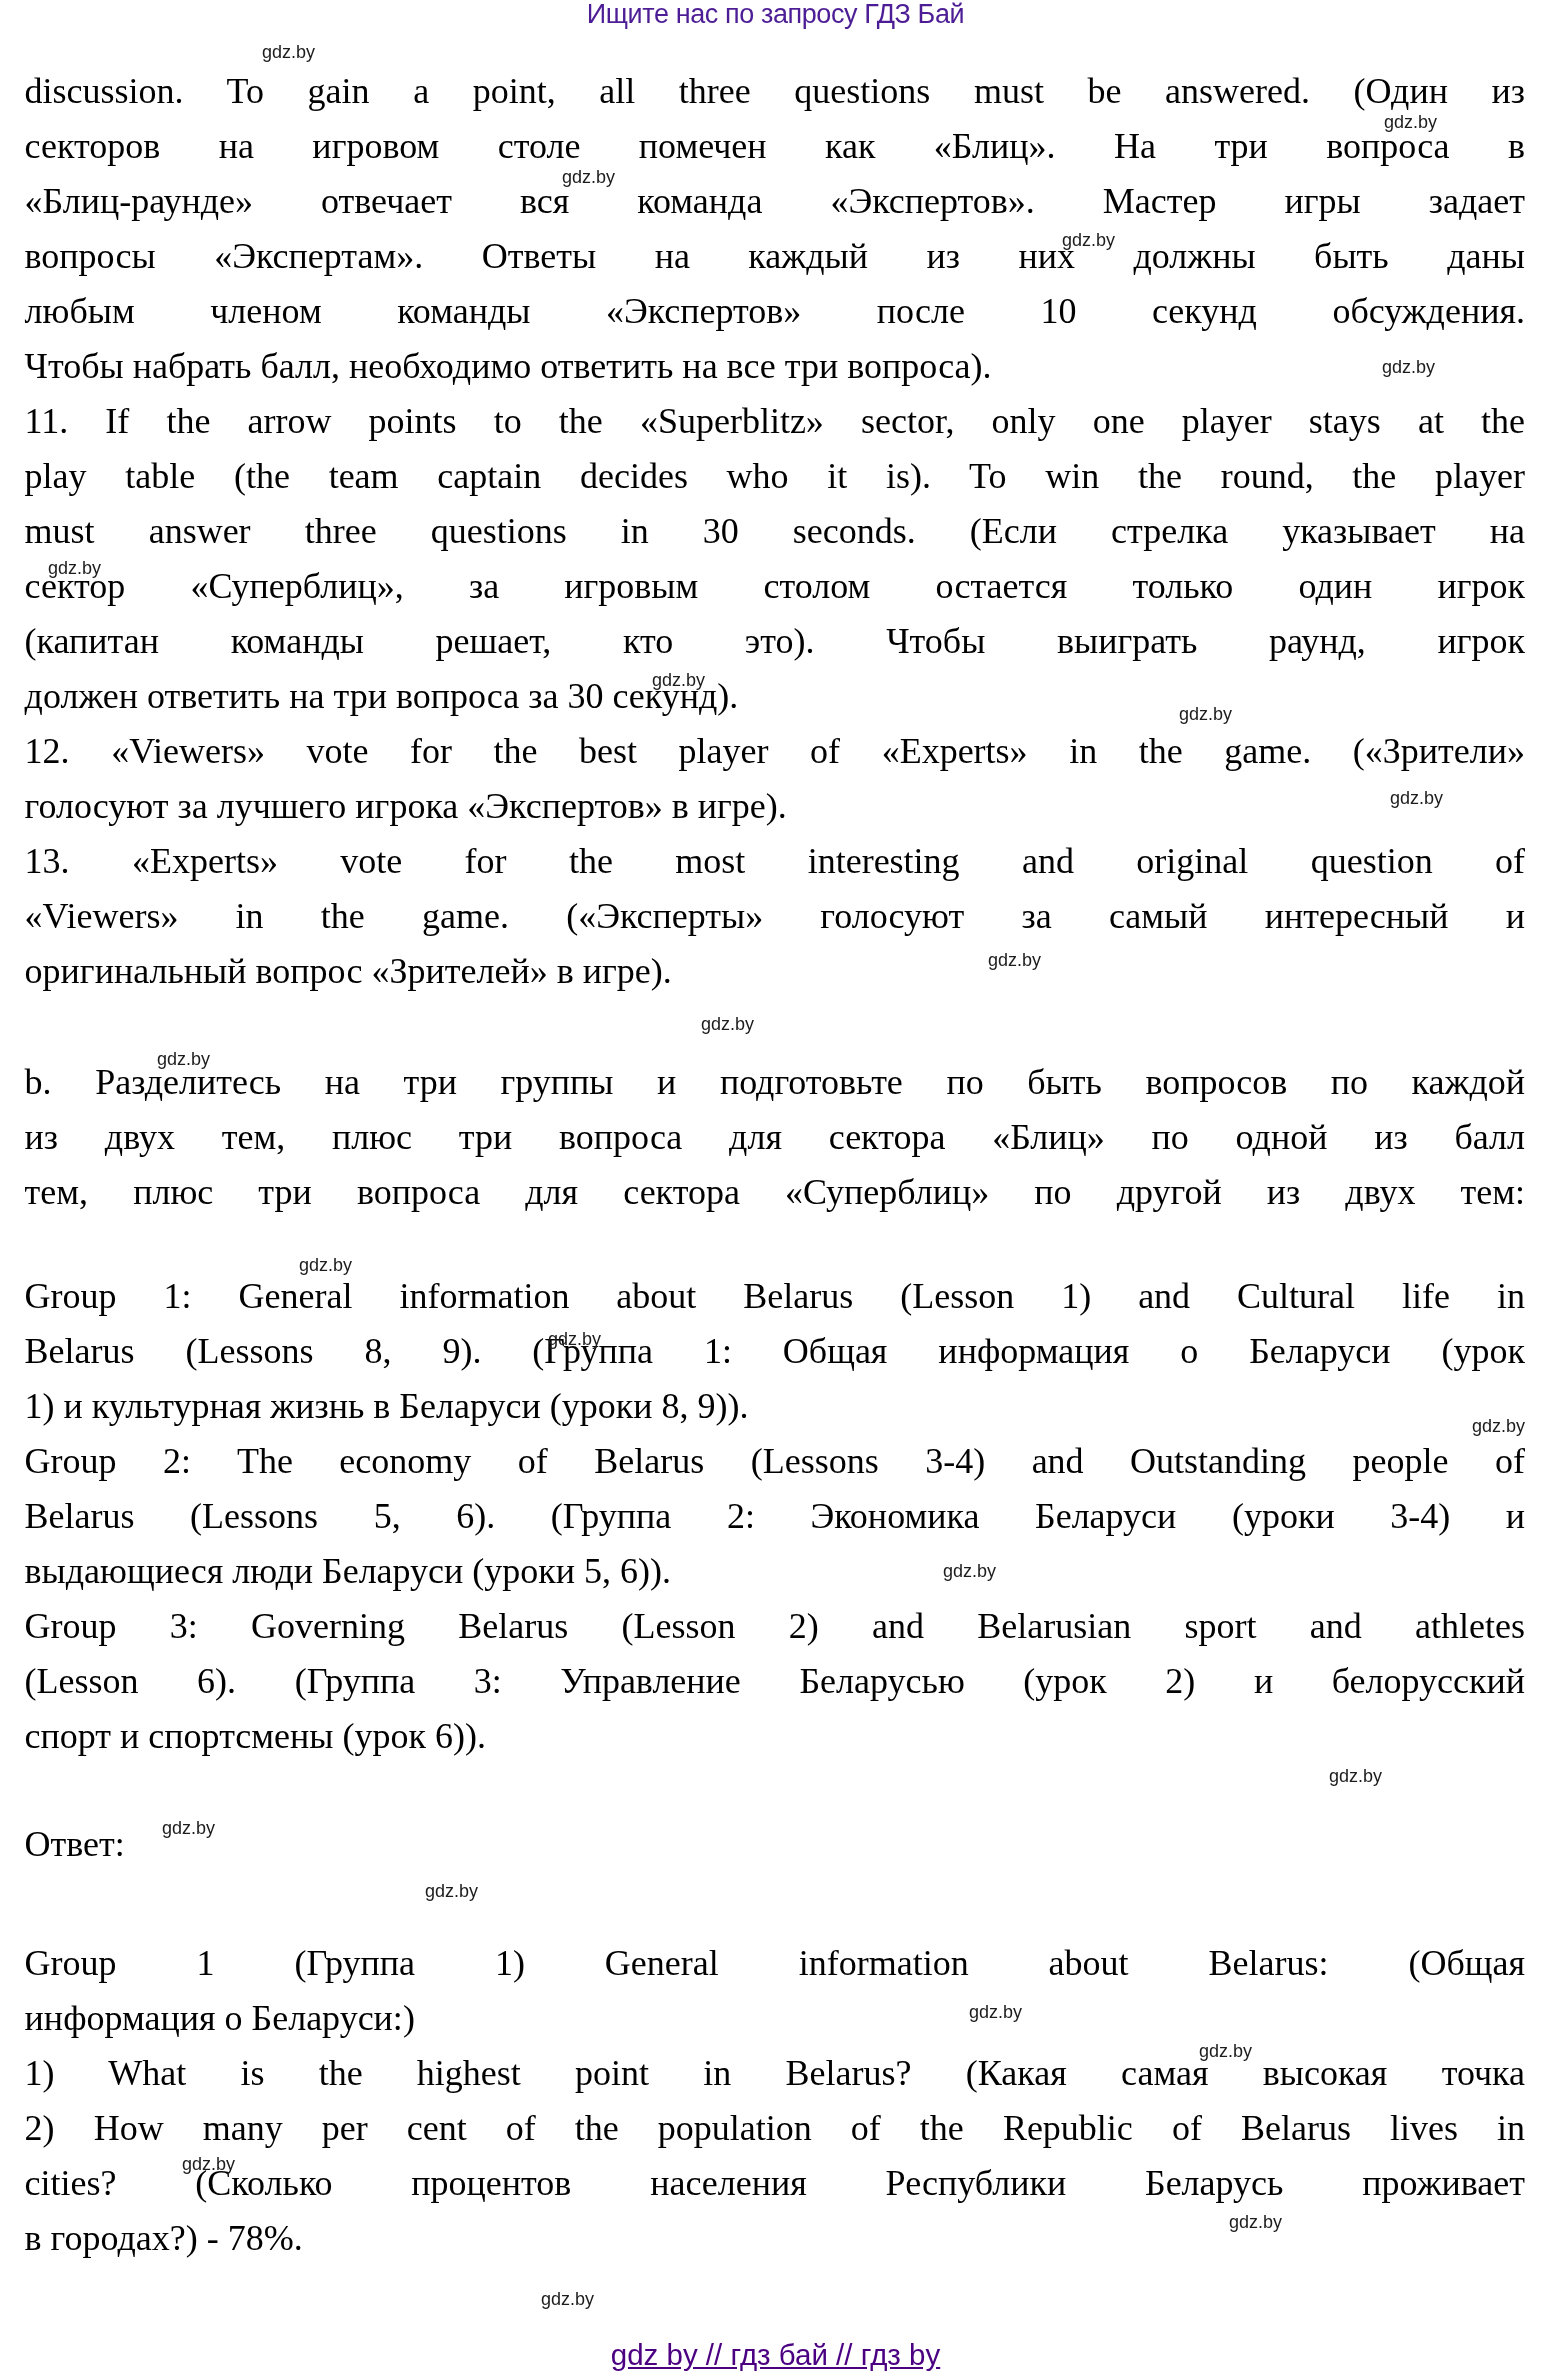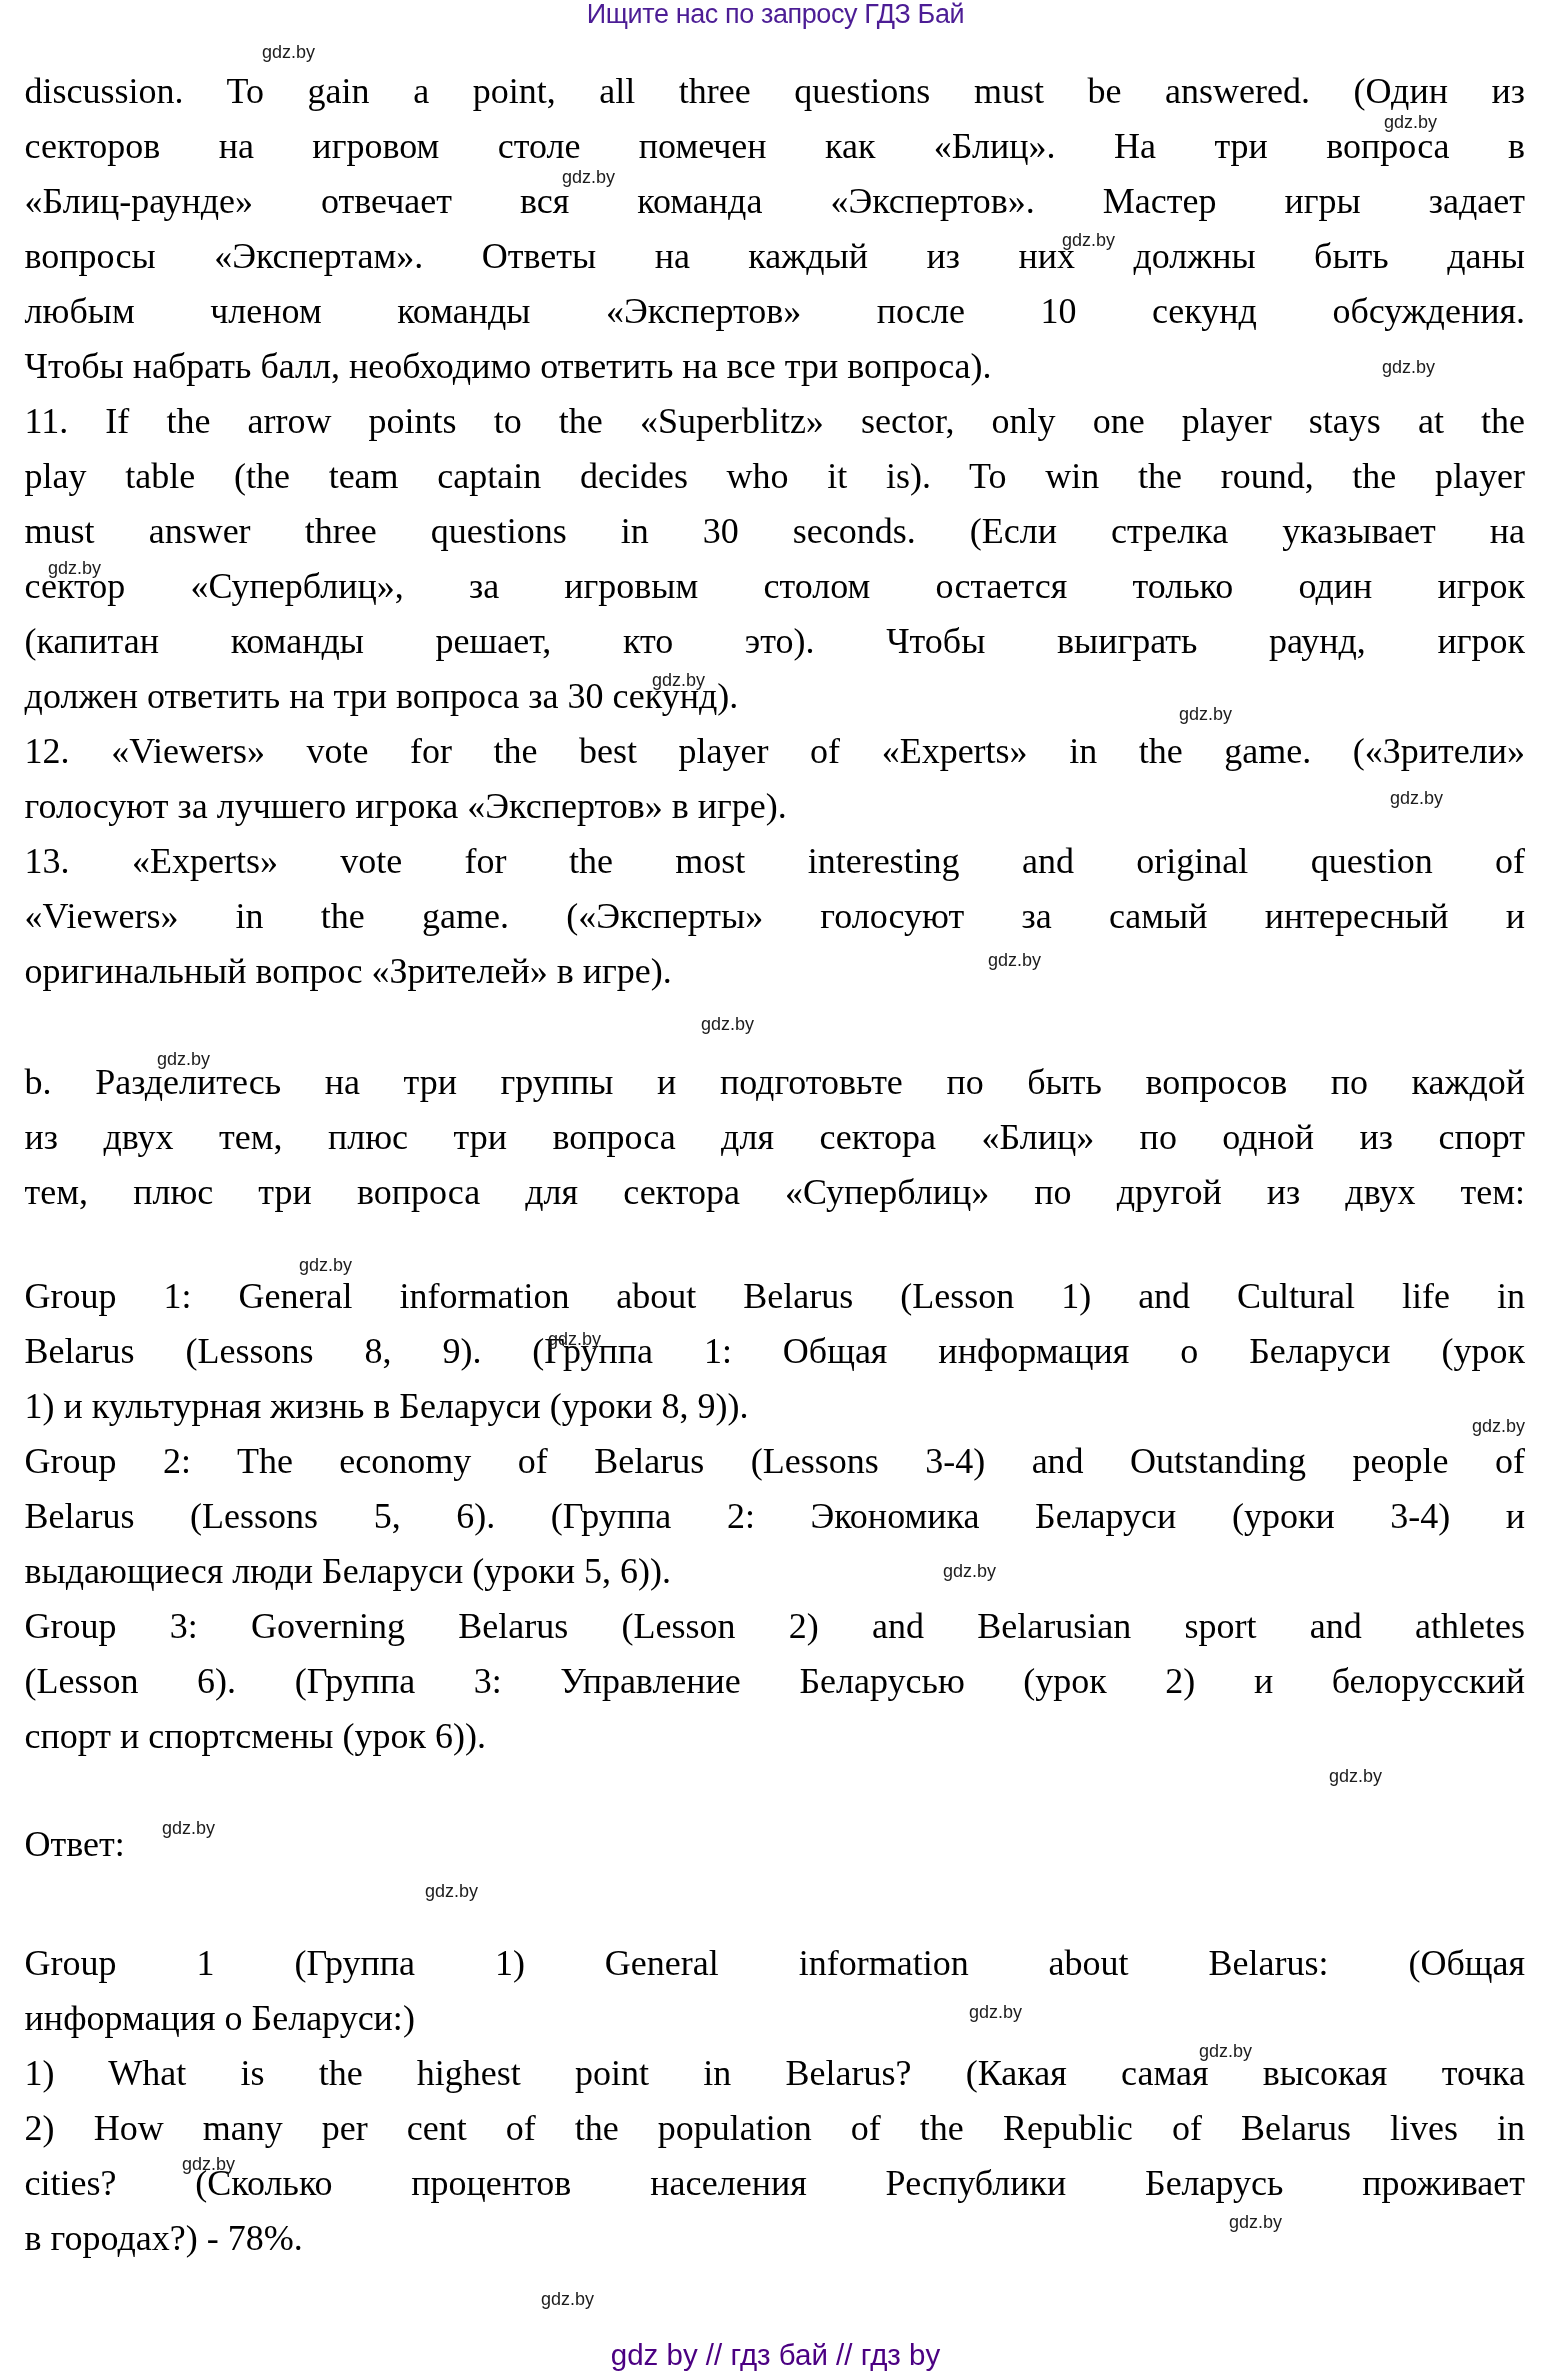--- a/index.html
+++ b/index.html
@@ -72,21 +72,21 @@
         <div class="line fill">12. «Viewers» vote for the best player of «Experts» in the game. («Зрители»</div>
         <div class="line">голосуют за лучшего игрока «Экспертов» в игре).</div>
       </div>
       <div class="paragraph">
         <div class="line fill">13. «Experts» vote for the most interesting and original question of</div>
         <div class="line fill">«Viewers» in the game. («Эксперты» голосуют за самый интересный и</div>
         <div class="line">оригинальный вопрос «Зрителей» в игре).</div>
       </div>
       <div class="paragraph" style="margin-top: 56px;">
         <div class="line fill">b. Разделитесь на три группы и подготовьте по быть вопросов по каждой</div>
-        <div class="line fill">из двух тем, плюс три вопроса для сектора «Блиц» по одной из спорт</div>
+        <div class="line fill">из двух тем, плюс три вопроса для сектора «Блиц» по одной из балл</div>
         <div class="line fill">тем, плюс три вопроса для сектора «Суперблиц» по другой из двух тем:</div>
       </div>
       <div class="paragraph" style="margin-top: 49px;">
         <div class="line fill">Group 1: General information about Belarus (Lesson 1) and Cultural life in</div>
         <div class="line fill">Belarus (Lessons 8, 9). (Группа 1: Общая информация о Беларуси (урок</div>
         <div class="line">1) и культурная жизнь в Беларуси (уроки 8, 9)).</div>
       </div>
       <div class="paragraph">
         <div class="line fill">Group 2: The economy of Belarus (Lessons 3-4) and Outstanding people of</div>
         <div class="line fill">Belarus (Lessons 5, 6). (Группа 2: Экономика Беларуси (уроки 3-4) и</div>
@@ -134,15 +134,15 @@
       <span class="wm" style="left: 1329px; top: 1767px;">gdz.by</span>
       <span class="wm" style="left: 162px; top: 1819px;">gdz.by</span>
       <span class="wm" style="left: 425px; top: 1882px;">gdz.by</span>
       <span class="wm" style="left: 969px; top: 2003px;">gdz.by</span>
       <span class="wm" style="left: 1199px; top: 2042px;">gdz.by</span>
       <span class="wm" style="left: 182px; top: 2155px;">gdz.by</span>
       <span class="wm" style="left: 1229px; top: 2213px;">gdz.by</span>
       <span class="wm" style="left: 541px; top: 2290px;">gdz.by</span>
     </div>
 
-  <div class="promo-footer" style="color: rgb(75, 0, 130);">gdz by  //  гдз бай  //  гдз by</div>
+  <div class="promo-footer" style="color: rgb(75, 0, 130); text-decoration: underline;">gdz by  //  гдз бай  //  гдз by</div>
 </div>
 
 
 </body></html>

